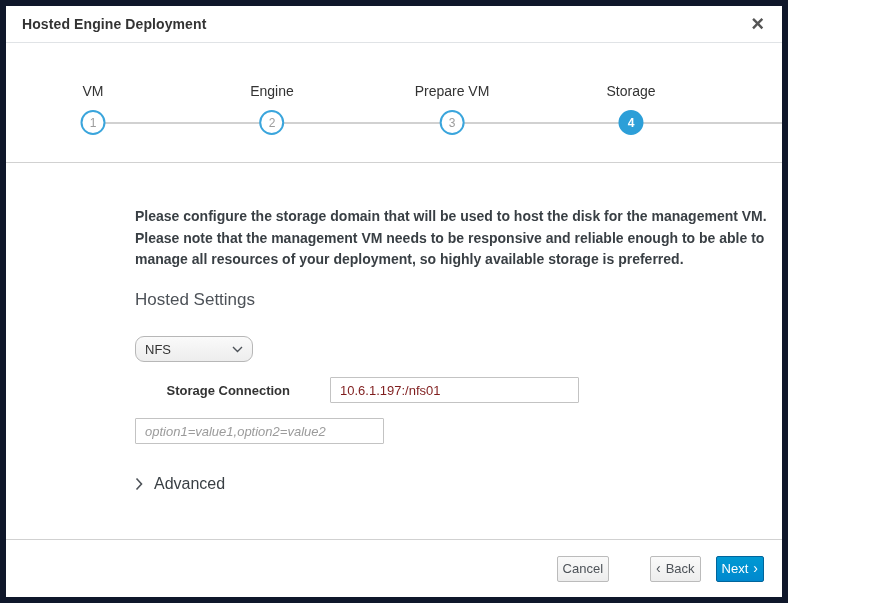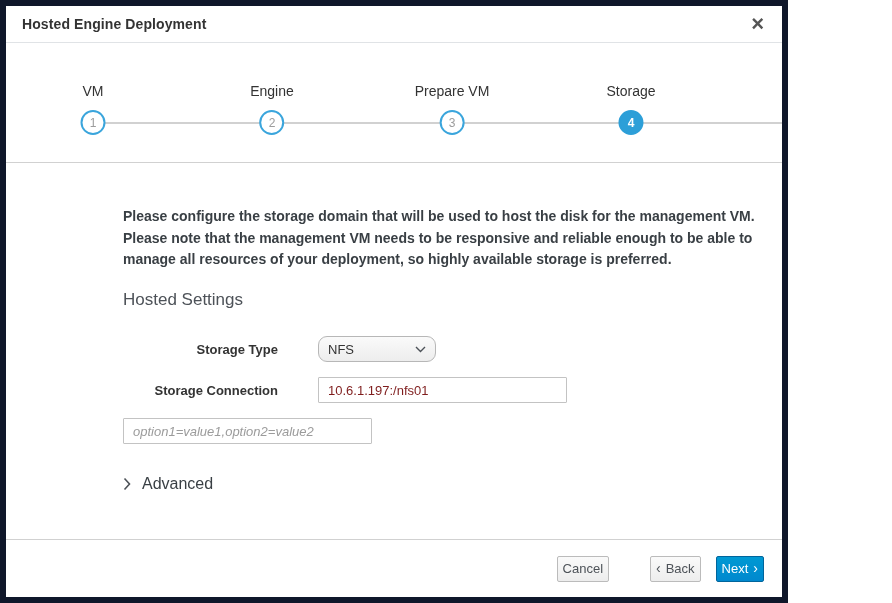--- a/index.html
+++ b/index.html
@@ -36,21 +36,21 @@
     width: 25px; height: 25px; border-radius: 50%;
     margin: 11px auto 0; position: relative; z-index: 1;
     display: flex; align-items: center; justify-content: center;
     font-size: 12px; background: #fff;
   }
   .step-circle.visited  { border: 2px solid #3aa5dc; color: #9c9c9c; }
   .step-circle.active   { border: 2px solid #2d9fd8; background: #2d9fd8; color: #fff; font-weight: 600; }
   .step-circle.upcoming { border: 2px solid #d1d1d1; color: #9c9c9c; }
   .s1 { left: 87px; } .s2 { left: 266px; } .s3 { left: 446px; } .s4 { left: 625px; } .s5 { left: 799px; font-family: Liberation Serif, serif; }
   
-  .content { padding: 0 80px 0 117px; }
+  .content { padding: 0 80px 0 117px; margin-left: 12px; }
   .description {
     margin: 43px 0 0; width: 676px;
     font-size: 14px; font-weight: 600; color: #393f44; line-height: 1.55;
   }
   .section-title { margin: 19px 0 0; font-size: 17px; font-weight: 400; color: #4d5258; }
   .form { margin-top: 26px; }
   .form-row { display: flex; align-items: center; margin-bottom: 15px; }
   .form-label {
     width: 155px; margin-right: 40px; text-align: right;
     font-size: 13px; font-weight: 700; color: #333;
@@ -139,21 +139,20 @@
   </div>
 
   <div class="content">
     <p class="description">Please configure the storage domain that will be used to host the disk for the management VM. Please note that the management VM needs to be responsive and reliable enough to be able to manage all resources of your deployment, so highly available storage is preferred.</p>
 
     <h2 class="section-title">Hosted Settings</h2>
 
     <div class="form">
 
       <div class="form-row">
-        <label class="form-label">Storage Type</label>
         <div class="select-box">
           <span>NFS</span>
           <span style="display:inline-flex;">
             <svg width="11" height="7" viewBox="0 0 11 7">
                 <polyline points="1,1 5.5,5.5 10,1" fill="none" stroke="#4d5258" stroke-width="1.4"></polyline>
               </svg>
           </span>
         </div>
       </div>
 

